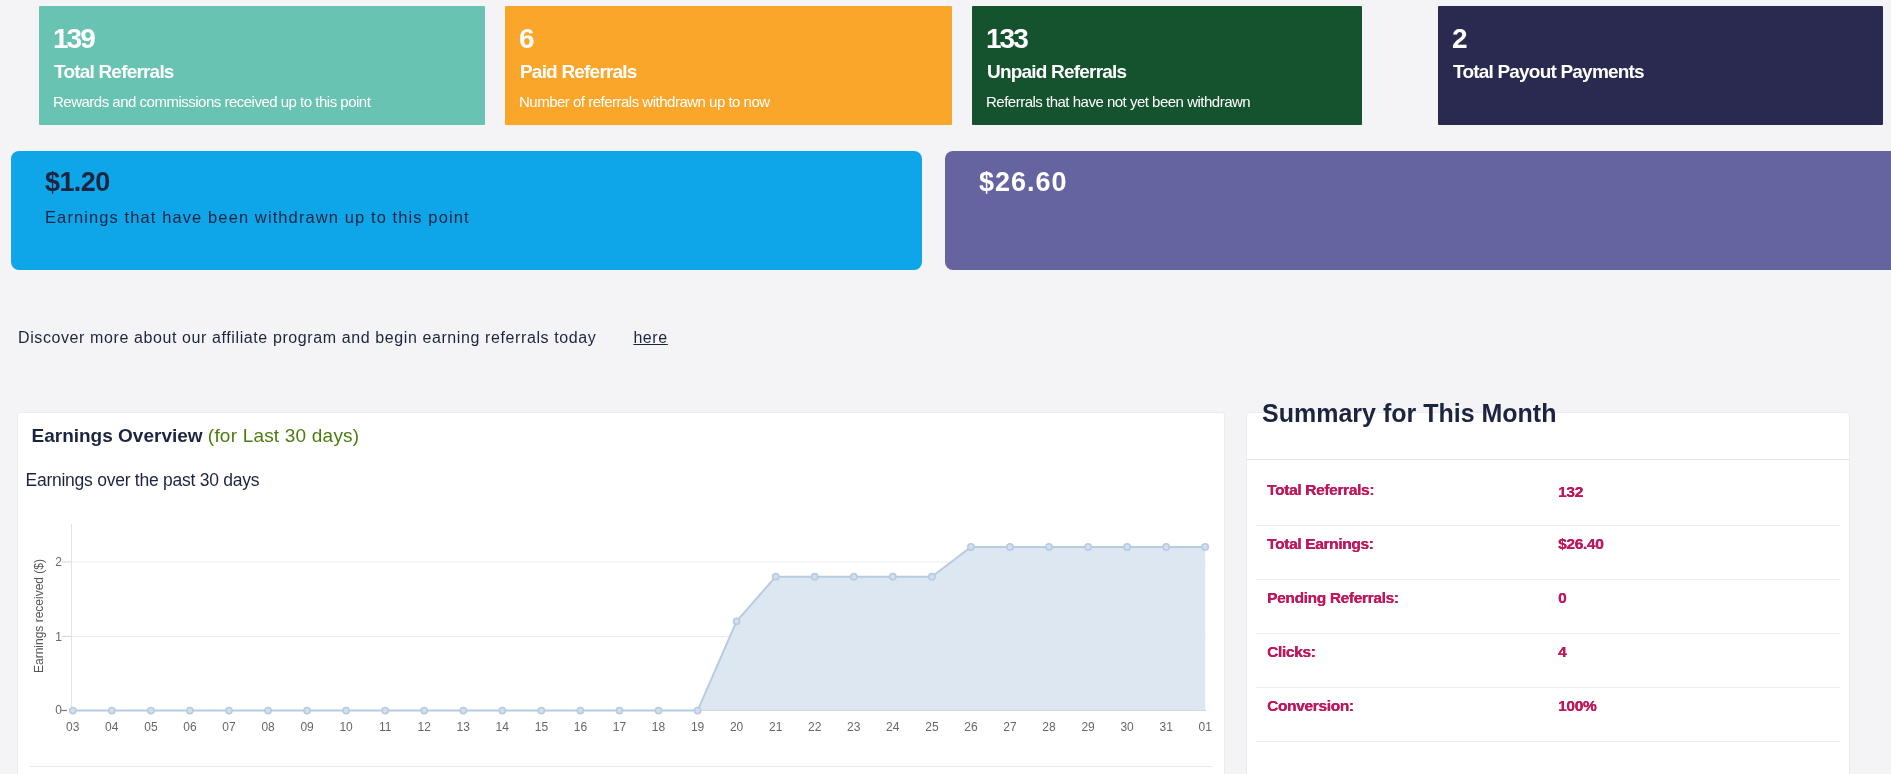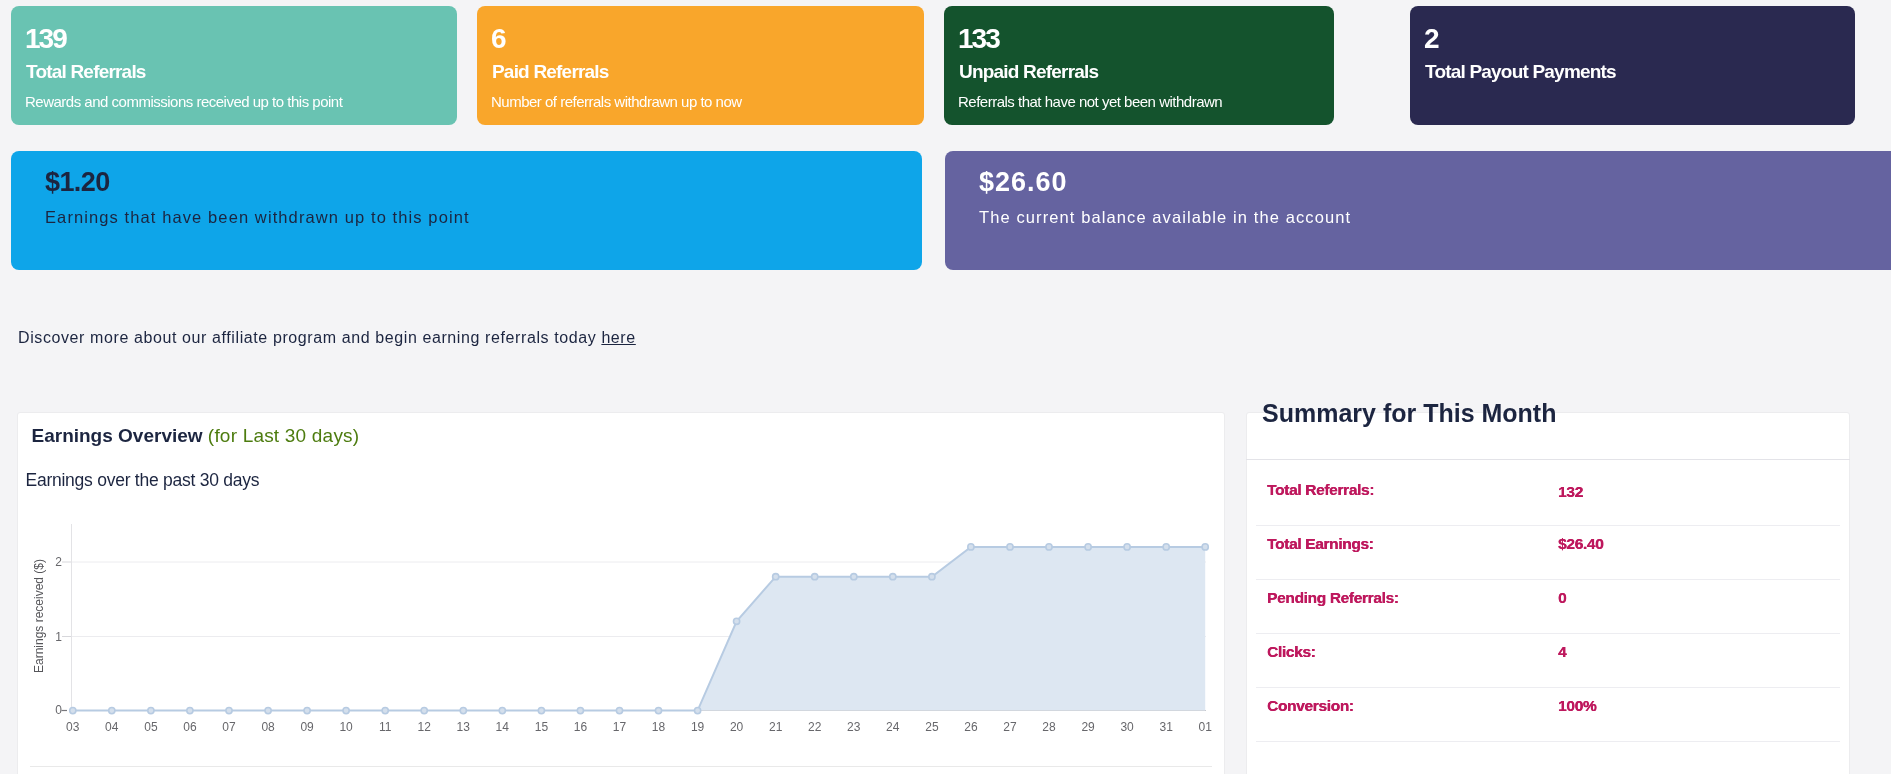--- a/index.html
+++ b/index.html
@@ -1,19 +1,19 @@
 <!DOCTYPE html>
 <html><head>
 <meta charset="utf-8">
 <style>
   html,body{margin:0;padding:0;background:#f4f4f6;}
   *{box-sizing:border-box;}
   #page{position:relative;width:1891px;height:774px;overflow:hidden;font-family:"Liberation Sans",sans-serif;}
   .abs{position:absolute;}
-  .card{position:absolute;top:6px;height:119px;border-radius:8px;color:#fff;}
+  .card{position:absolute;top:6px;height:119px;border-radius:1px;color:#fff;margin-left:28px;}
   .num{position:absolute;left:14px;top:18.5px;font-size:28px;font-weight:bold;letter-spacing:-2px;line-height:1;}
   .clabel{position:absolute;left:15px;top:56px;font-size:19px;font-weight:bold;letter-spacing:-0.8px;line-height:1;}
   .cdesc{position:absolute;left:14px;top:88px;font-size:15px;letter-spacing:-0.5px;line-height:1;}
   .card2{position:absolute;top:151px;height:119px;border-radius:8px;}
   .money{position:absolute;left:34px;top:18px;font-size:27px;font-weight:bold;line-height:1;}
   .mdesc{position:absolute;left:34px;top:58px;font-size:16.5px;letter-spacing:1.1px;line-height:1;}
   .panel{position:absolute;background:#fff;border:1px solid #ececee;border-radius:3px;}
   .rowlabel{font-size:15.5px;color:#be185d;letter-spacing:-0.35px;line-height:1;position:absolute;text-shadow:0.35px 0 0 currentColor;font-weight:bold;}
 </style>
 </head>
@@ -39,24 +39,23 @@
     <div class="num">2</div>
     <div class="clabel">Total Payout Payments</div>
   </div>
 
   <div class="card2" style="left:11px;width:911px;background:#0ea5e9;color:#1c2540;">
     <div class="money" style="letter-spacing:-0.6px;">$1.20</div>
     <div class="mdesc">Earnings that have been withdrawn up to this point</div>
   </div>
   <div class="card2" style="left:945px;width:990px;background:#6563a0;color:#fff;">
     <div class="money" style="letter-spacing:1px;">$26.60</div>
-    <div class="mdesc">The current balance available in the account</div>
   </div>
 
-  <div class="abs" style="left:18px;top:329px;font-size:16px;color:#1c2540;letter-spacing:0.6px;line-height:1.1;">Discover more about our affiliate program and begin earning referrals today <a style="color:#1c2540;text-decoration:underline;">here</a></div>
+  <div class="abs" style="left:18px;top:329px;font-size:16px;color:#1c2540;letter-spacing:0.6px;line-height:1.1;">Discover more about our affiliate program and begin earning referrals today <a style="color:#1c2540;text-decoration:underline;margin-left:32px;">here</a></div>
 
   <div class="panel" style="left:17px;top:412px;width:1208px;height:380px;"></div>
   <div class="abs" style="left:31.5px;top:425.5px;font-size:19px;line-height:1.1;"><span style="font-weight:bold;color:#1c2540;">Earnings Overview</span> <span style="color:#4d7c0f;letter-spacing:0.2px;">(for Last 30 days)</span></div>
   <div class="abs" style="left:25.5px;top:469.5px;font-size:17.5px;color:#1c2540;letter-spacing:-0.25px;line-height:1.2;">Earnings over the past 30 days</div>
   <div class="abs" style="left:30px;top:766px;width:1182px;height:1px;background:#e9e9e9;"></div>
 
   <div class="panel" style="left:1246px;top:412px;width:604px;height:380px;"></div>
   <div class="abs" style="left:1262px;top:400px;font-size:25px;font-weight:bold;color:#1c2540;letter-spacing:0px;line-height:1.1;">Summary for This Month</div>
   <div class="abs" style="left:1246px;top:459px;width:604px;height:1px;background:#e3e3e8;"></div>
 

